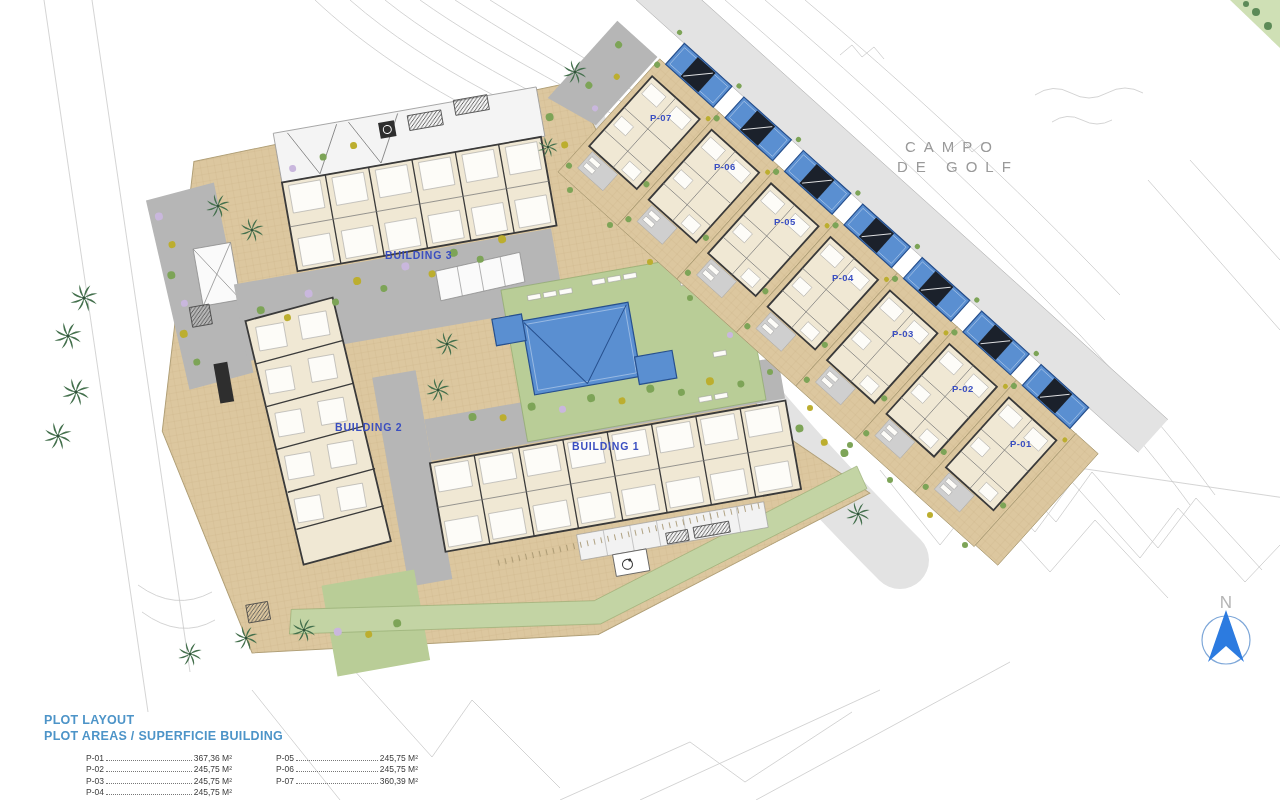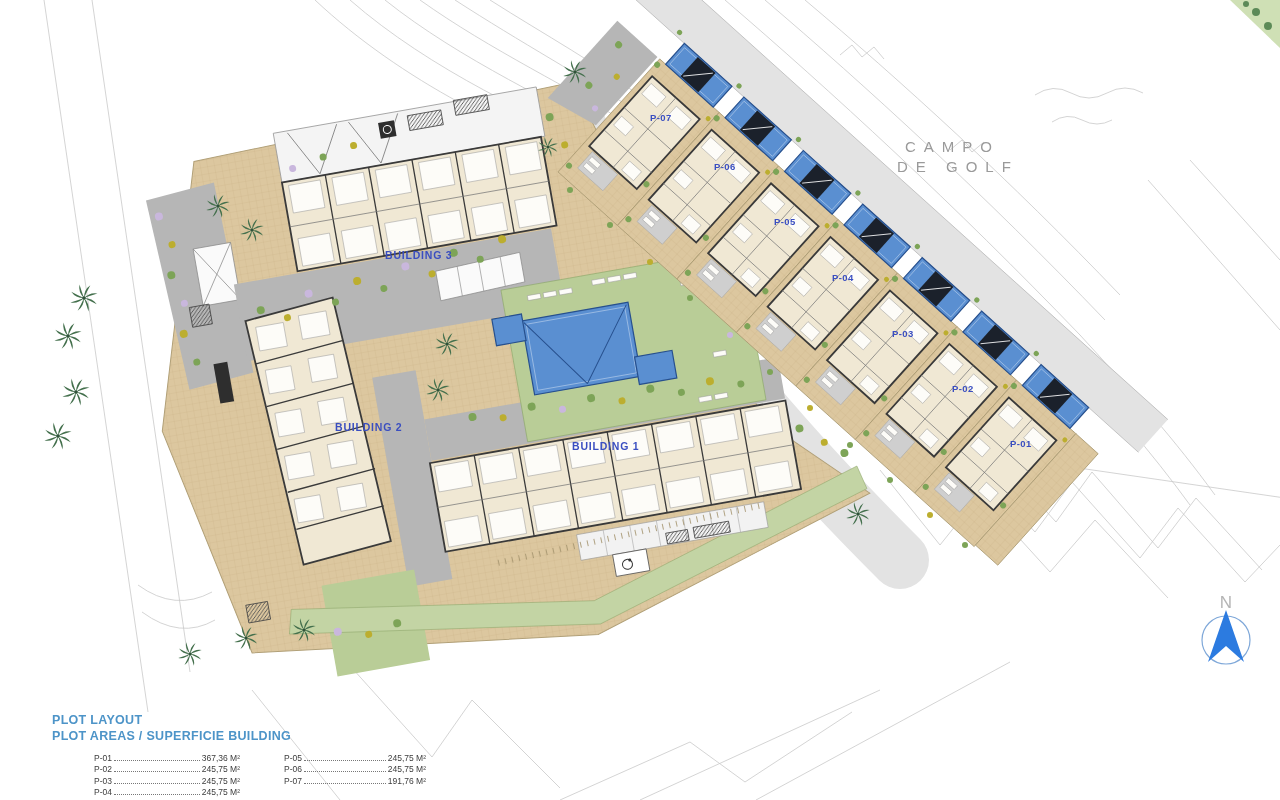--- a/index.html
+++ b/index.html
@@ -28,21 +28,21 @@
   .ybush{fill:var(--bush-yellow);}
   .pbush{fill:var(--bush-purple);}
   .plot-label{fill:var(--label-blue);font-weight:bold;font-size:9.5px;letter-spacing:.4px;}
   .bldg-label{fill:var(--label-blue);font-weight:bold;font-size:10.5px;letter-spacing:.8px;}
   .campo{fill:var(--golf-gray);font-size:15px;letter-spacing:8px;}
   .nletter{fill:#b5b5b5;font-size:17px;}
   .ticks{stroke:#a4946f;stroke-width:6;stroke-dasharray:1 6;opacity:.85;fill:none;}
   .hatched{fill:url(#hatchPat);stroke:#444;stroke-width:.8;}
   .darkbox{fill:#2e2e2e;}
   
-  #legend{position:absolute;left:52px;top:712px;width:420px;}
+  #legend{position:absolute;left:44px;top:712px;width:420px;}
   #legend .hd{color:var(--legend-blue);font-weight:bold;font-size:12.5px;letter-spacing:.3px;line-height:16px;}
   #legend .cols{position:relative;margin-top:7px;}
   .lcol{position:absolute;top:0;}
   .lcol.c1{left:42px;width:146px;}
   .lcol.c2{left:232px;width:142px;}
   .lrow{display:flex;align-items:flex-end;font-size:8.5px;color:#3c3c3c;height:11.5px;}
   .lead{flex:1;border-bottom:1px dotted #777;margin:0 2px 2px 2px;}
 </style>
 </head>
 <body>
@@ -427,17 +427,17 @@
           <span>245,75 M²</span>
         </div>
       <div class="lrow">
           <span>P-06</span>
           <span class="lead"></span>
           <span>245,75 M²</span>
         </div>
       <div class="lrow">
           <span>P-07</span>
           <span class="lead"></span>
-          <span>191,76 M²</span>
+          <span>360,39 M²</span>
         </div>
     </div>
   </div>
 </div>
 
 </body></html>

